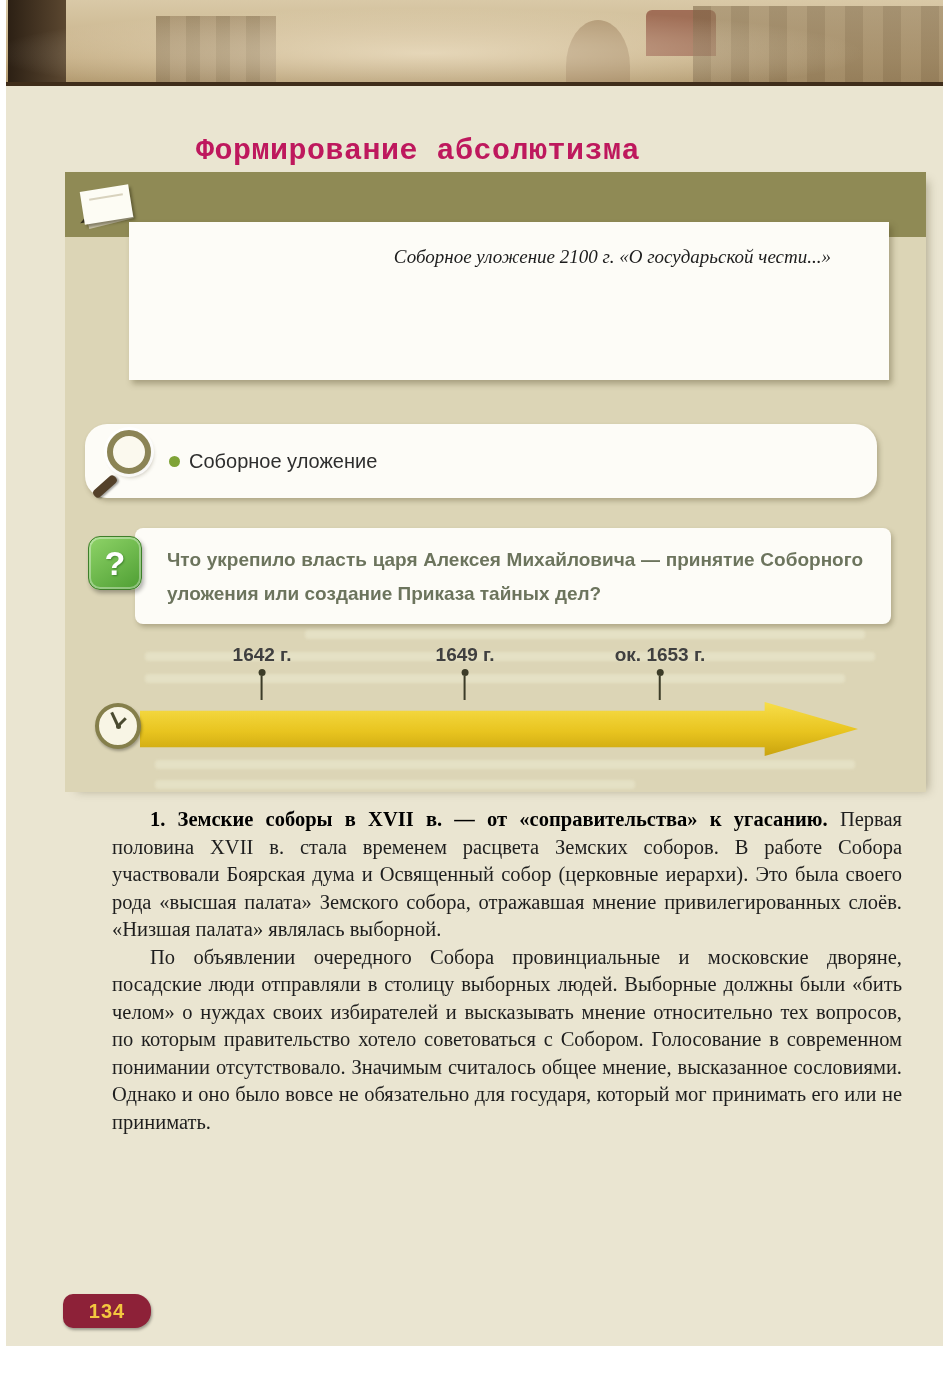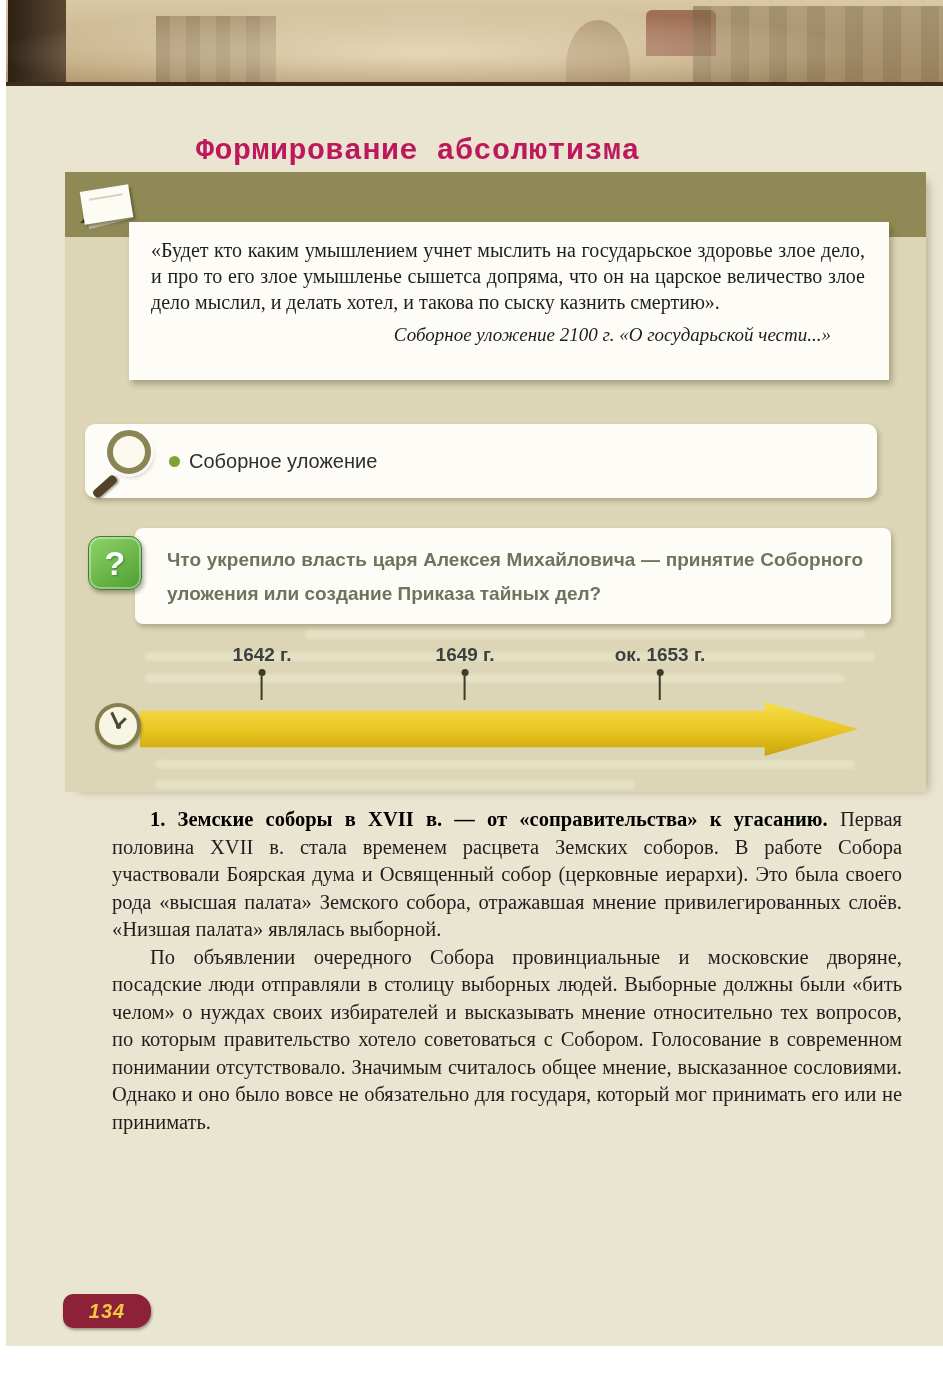--- a/index.html
+++ b/index.html
@@ -55,21 +55,21 @@
 
   .quote-card { position:absolute; left:64px; top:50px; width:760px; min-height:158px;
                 background:#fdfcf7; box-shadow:3px 4px 6px rgba(70,60,25,.35);
                 padding:15px 24px 12px 22px; }
   .quote-text { font-size:20px; line-height:26px; color:#1d1d1d; text-align:justify;
                 hyphens:auto; }
   .quote-attr { margin-top:9px; padding-right:34px; font-style:italic; font-size:19px;
                 color:#1d1d1d; text-align:right; }
 
   .vocab-card { position:absolute; left:20px; top:252px; width:792px; height:74px;
-                background:#fdfcf7; border-radius:10px;
+                background:#fdfcf7; border-radius:22px;
                 box-shadow:2px 3px 5px rgba(70,60,25,.3);
                 display:flex; align-items:center; padding-left:84px; }
   .mag { position:absolute; left:10px; top:4px; width:70px; height:72px; }
   .mag .lens   { position:absolute; left:12px; top:2px; width:44px; height:44px;
                  border:6px solid #8b8455; border-radius:50%; background:#fbf9ee;
                  box-shadow:0 0 0 3px rgba(255,255,255,.85), 2px 3px 4px rgba(60,50,20,.3); }
   .mag .handle { position:absolute; left:-4px; top:54px; width:28px; height:9px;
                  background:#54412a; border-radius:4px; transform:rotate(-42deg);
                  box-shadow:1px 2px 2px rgba(0,0,0,.35); }
   .bullet { width:11px; height:11px; border-radius:50%; background:#7fa337; flex:0 0 auto; }
@@ -124,21 +124,21 @@
                text-align:justify; hyphens:auto; }
   .body-text p { text-indent:38px; }
   .lead { font-weight:bold; color:#000000; }
 
   
   .page-badge { position:absolute; left:57px; top:1294px; width:88px; height:34px;
                 background:#8d2138; border-radius:10px 16px 16px 10px;
                 box-shadow:1px 2px 3px rgba(0,0,0,.35);
                 display:flex; align-items:center; justify-content:center;
                 font-family:"Liberation Sans","DejaVu Sans",sans-serif;
-                font-weight:bold; font-size:20px; color:#f3c73f; letter-spacing:1px;font-style:italic; }
+                font-weight:bold; font-size:20px; color:#f3c73f; letter-spacing:1px; }
 </style>
 </head>
 <body>
 
 <div class="page">
 
   <div class="banner">
     <div class="bn bn-left"></div>
     <div class="bn bn-towers"></div>
     <div class="bn bn-dome"></div>
@@ -153,21 +153,20 @@
     <div class="olive-band"></div>
 
     <div class="notes">
       <div class="fold"></div>
       <div class="back"></div>
       <div class="sheet"></div>
       <div class="line"></div>
     </div>
 
     <div class="quote-card">
-      <p class="quote-text">«Будет кто каким умышлением учнет мыслить на государьское здоровье злое дело, и про то его злое умышленье сышетса допряма, что он на царское величество злое дело мыслил, и делать хотел, и такова по сыску казнить смертию».</p>
       <p class="quote-attr">Соборное уложение 2100 г. «О государьской чести...»</p>
     </div>
 
     <div class="vocab-card">
       <div class="mag">
         <div class="handle"></div>
         <div class="lens"></div>
       </div>
       <span class="bullet"></span>
       <span class="vocab-term">Соборное уложение</span>

